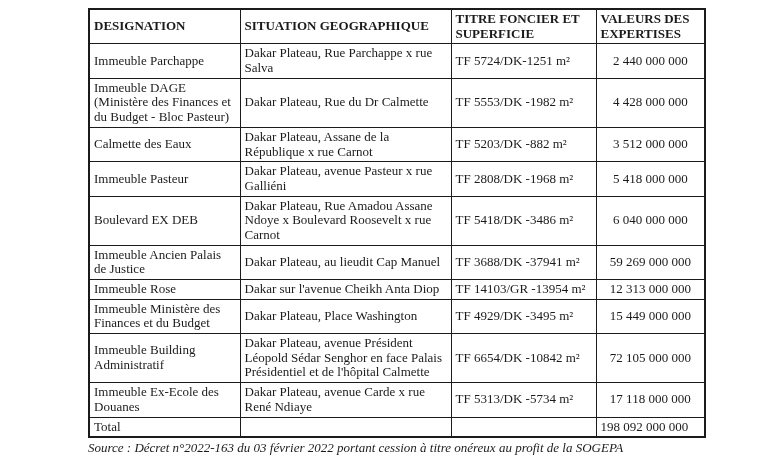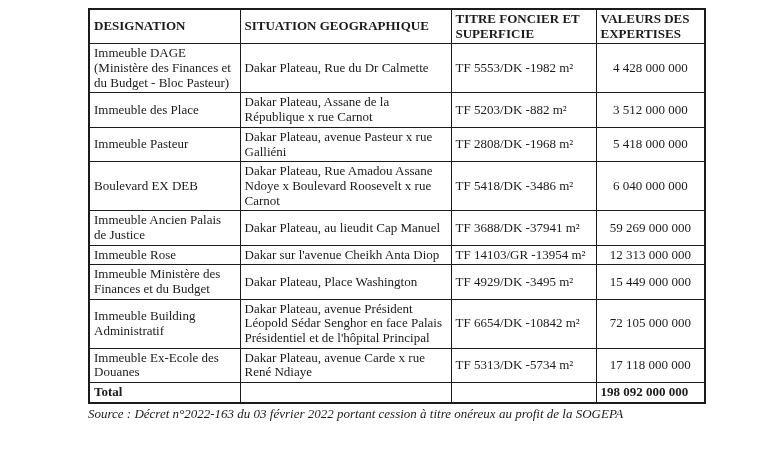--- a/index.html
+++ b/index.html
@@ -33,21 +33,21 @@
     overflow: hidden;
   }
   table.valuation th {
     font-weight: bold;
     text-align: left;
   }
   th.col-valeurs { text-align: center; }
   td.cell-valeur { text-align: center; }
   td.cell-titre sup, td.cell-titre { white-space: normal; }
   tr.total-row td {
-    font-weight: bold;
+    font-weight: normal;
   }
   tr.total-row td.cell-valeur { text-align: left; }
   .source-note {
     margin: 2px 0 0 0;
     font-size: 13px;
     font-style: italic;
     color: #1b1b1b;
   }
   
   tr.hdr      { height: 28px; }
@@ -67,28 +67,34 @@
     <thead>
       <tr class="hdr">
         <th>DESIGNATION</th>
         <th>SITUATION GEOGRAPHIQUE</th>
         <th>TITRE FONCIER ET SUPERFICIE</th>
         <th class="col-valeurs">VALEURS DES EXPERTISES</th>
       </tr>
     </thead>
     <tbody id="table-body">
 
+    <tr>
+          <td>Immeuble Parchappe</td>
+          <td>Dakar Plateau, Rue Parchappe x rue Salva</td>
+          <td class="cell-titre">TF 5724/DK-1251 m²</td>
+          <td class="cell-valeur">2 440 000 000</td>
+        </tr>
         <tr>
           <td>Immeuble DAGE (Ministère des Finances et du Budget - Bloc Pasteur)</td>
           <td>Dakar Plateau, Rue du Dr Calmette</td>
           <td class="cell-titre">TF 5553/DK -1982 m²</td>
           <td class="cell-valeur">4 428 000 000</td>
         </tr>
         <tr>
-          <td>Immeuble des Place</td>
+          <td>Calmette des Eaux</td>
           <td>Dakar Plateau, Assane de la République x rue Carnot</td>
           <td class="cell-titre">TF 5203/DK -882 m²</td>
           <td class="cell-valeur">3 512 000 000</td>
         </tr>
         <tr>
           <td>Immeuble Pasteur</td>
           <td>Dakar Plateau, avenue Pasteur x rue Galliéni</td>
           <td class="cell-titre">TF 2808/DK -1968 m²</td>
           <td class="cell-valeur">5 418 000 000</td>
         </tr>
@@ -111,21 +117,21 @@
           <td class="cell-valeur">12 313 000 000</td>
         </tr>
         <tr>
           <td>Immeuble Ministère des Finances et du Budget</td>
           <td>Dakar Plateau, Place Washington</td>
           <td class="cell-titre">TF 4929/DK -3495 m²</td>
           <td class="cell-valeur">15 449 000 000</td>
         </tr>
         <tr>
           <td>Immeuble Building Administratif</td>
-          <td>Dakar Plateau, avenue Président Léopold Sédar Senghor en face Palais Présidentiel et de l'hôpital Principal</td>
+          <td>Dakar Plateau, avenue Président Léopold Sédar Senghor en face Palais Présidentiel et de l'hôpital Calmette</td>
           <td class="cell-titre">TF 6654/DK -10842 m²</td>
           <td class="cell-valeur">72 105 000 000</td>
         </tr>
         <tr>
           <td>Immeuble Ex-Ecole des Douanes</td>
           <td>Dakar Plateau, avenue Carde x rue René Ndiaye</td>
           <td class="cell-titre">TF 5313/DK -5734 m²</td>
           <td class="cell-valeur">17 118 000 000</td>
         </tr>
       </tbody>

